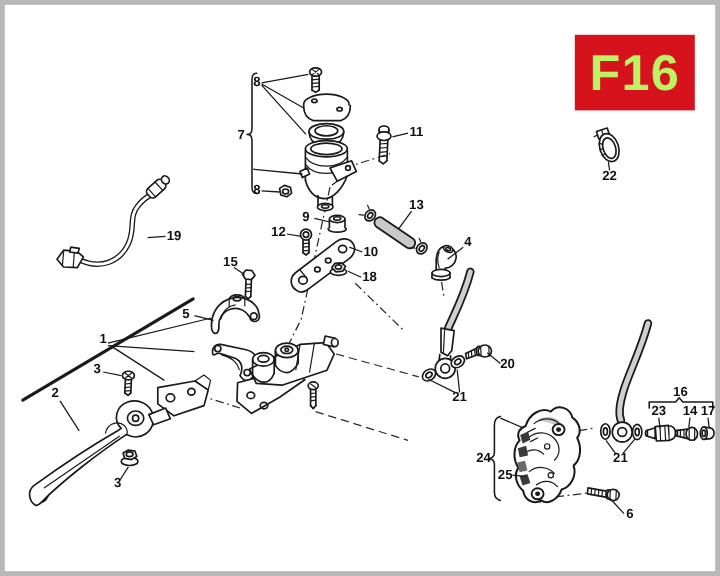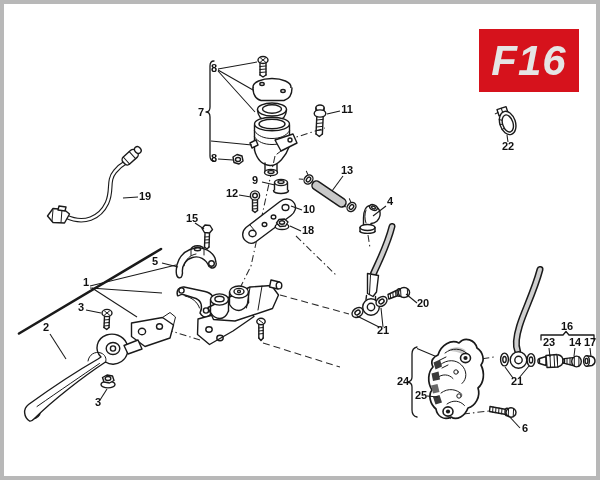--- a/index.html
+++ b/index.html
@@ -24,21 +24,21 @@
   svg .axis{stroke:#2a2a2a;fill:none;stroke-width:1.05;stroke-dasharray:7 3 1.5 3;}
   svg .dash{stroke:#2a2a2a;fill:none;stroke-width:1.05;stroke-dasharray:7 4;}
   svg .callout{fill:#111111;stroke:none;font:bold 11px "Liberation Sans",sans-serif;text-anchor:middle;}
 </style>
 </head>
 <body>
 
 <div class="page">
 
   <div class="badge" style="background: rgb(214, 18, 28);">
-    <span style="color: #e5e5e5; font-style: italic;">F16</span>
+    <span style="color: #bef264;">F16</span>
   </div>
 
   <svg class="diagram" width="600" height="480" viewBox="0 0 600 480">
 
     <g>
       <path class="axis" d="M271,152 L247,262 L232,292"></path>
       <path class="axis" d="M283,136 L321,124"></path>
       <path class="dash" d="M276,291 L345,310"></path>
       <path class="dash" d="M259,339 L336,363"></path>
       <path class="axis" d="M464,357 L490,353"></path>

